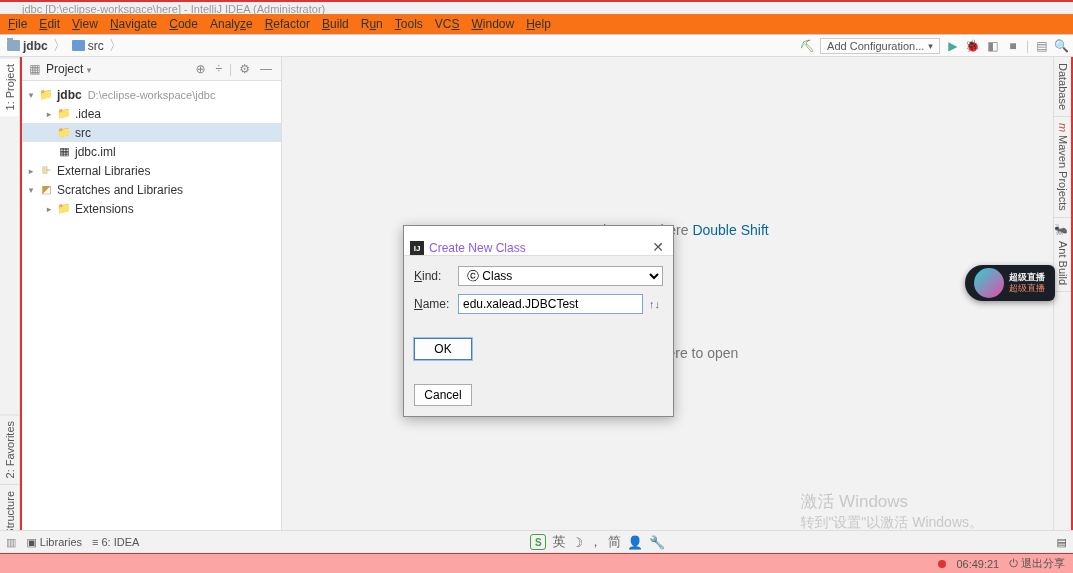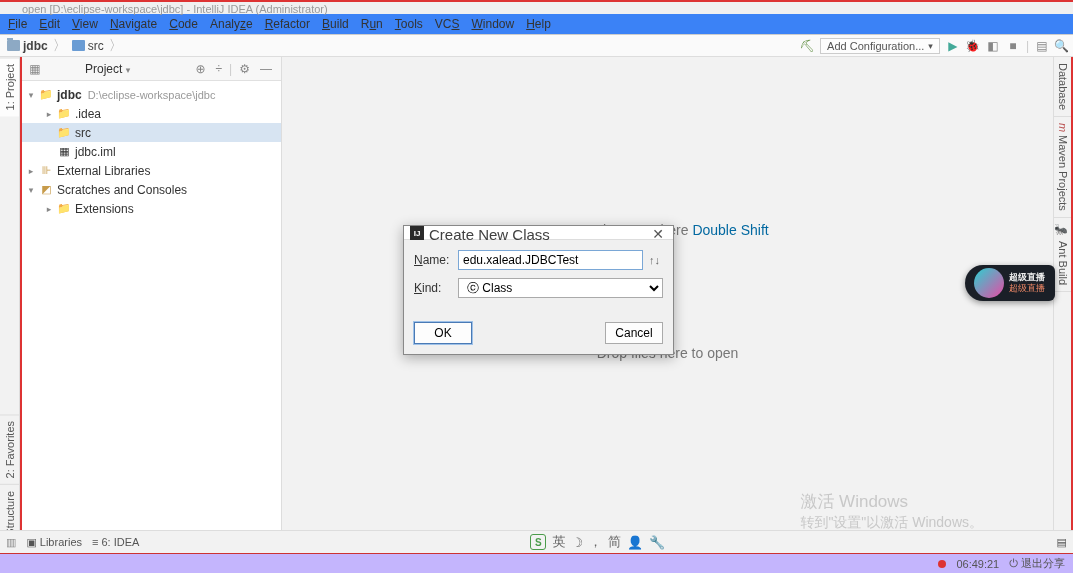--- a/index.html
+++ b/index.html
@@ -1,20 +1,20 @@
 <!DOCTYPE html>
 <html><head>
 <meta charset="utf-8">
 <style>
 * { box-sizing: border-box; margin: 0; padding: 0; font-family: "Segoe UI", Arial, sans-serif; }
 body { width: 1073px; height: 573px; background: #fff; overflow: hidden; position: relative; font-size: 12px; }
 
 .title-bar { height: 14px; background: #f0f0f0; color: #999; font-size: 11px; padding-left: 22px; line-height: 14px; border-top: 2px solid #d33; white-space: nowrap; }
 
-.menu-bar { height: 21px; background: #3b82f6; border-bottom: 1px solid #ccc; padding-left: 2px; display: flex; align-items: center; }
+.menu-bar { height: 21px; background: #f97316; border-bottom: 1px solid #ccc; padding-left: 2px; display: flex; align-items: center; }
 .menu-bar span { padding: 2px 6px; font-size: 12px; color: #333; }
 .menu-bar span u { text-decoration: underline; }
 
 .nav-bar { height: 22px; background: #fafafa; border-bottom: 1px solid #ddd; display: flex; align-items: center; padding: 0 4px; }
 .breadcrumb { display: flex; align-items: center; gap: 2px; font-size: 12px; color: #444; }
 .breadcrumb .crumb { display:flex; align-items:center; gap:3px; padding:1px 3px;}
 .breadcrumb .sep { color:#aaa; font-size:14px; }
 .folder-icon { width:13px; height:11px; background:#8da9c4; border-radius:1px; display:inline-block; position:relative;}
 .folder-icon.main::before{content:'';position:absolute;top:-2px;left:0;width:6px;height:2px;background:#8da9c4;}
 .folder-icon.src{background:#6a9cd4;}
@@ -26,21 +26,21 @@
 .search-ico{color:#555;}
 
 .main-area { height: 497px; display:flex; position:relative; }
 
 .left-gutter { width:20px; background:#f2f2f2; border-right:1px solid #ddd; display:flex; flex-direction:column; }
 .gutter-tab { writing-mode: vertical-rl; transform: rotate(180deg); font-size:11px; padding:6px 2px; color:#555; text-align:center; display:flex; align-items:center; gap:3px; border-bottom:1px solid #ddd;}
 .gutter-tab.active{background:#fdfdfd;}
 
 .project-pane { width: 262px; background:#fff; border-right:1px solid #ddd; display:flex; flex-direction:column; border-left:2px solid #d33;}
 .pane-header { height:24px; background:#f7f7f7; border-bottom:1px solid #e0e0e0; display:flex; align-items:center; padding:0 6px; gap:4px;}
-.pane-header .title{font-size:12px; color:#333; flex:1;margin-left:39px;}
+.pane-header .title{font-size:12px; color:#333; flex:1;}
 .pane-header .dd{font-size:9px;color:#888;}
 .pane-header .hicon{font-size:12px;color:#888;padding:0 3px;}
 
 .tree { padding:4px 0; font-size:12px; color:#333; }
 .tree .node { height:19px; display:flex; align-items:center; padding-left:4px; gap:3px; white-space:nowrap;}
 .tree .node.sel{background:#d7e4f2;}
 .tree .arrow{width:10px;font-size:9px;color:#888;display:inline-block;text-align:center;}
 .tree .arrow.open::before{content:'▾';}
 .tree .arrow.closed::before{content:'▸';}
 .tree .arrow.none::before{content:' ';}
@@ -54,51 +54,51 @@
 
 .right-gutter { width:20px; background:#f2f2f2; border-left:1px solid #ddd; display:flex; flex-direction:column; border-right:2px solid #d33;}
 .right-gutter .gutter-tab{writing-mode:vertical-rl;transform:none;}
 
 .bottom-bar { position:absolute; bottom:20px; left:0; right:0; height:23px; background:#f2f2f2; border-top:1px solid #ddd; display:flex; align-items:center; font-size:11px; padding:0 6px; gap:10px; color:#555;}
 .bottom-bar .item{display:flex;align-items:center;gap:3px;}
 .bottom-bar .center{flex:1;display:flex;justify-content:center;gap:6px;align-items:center;}
 .ime-box{width:16px;height:16px;border:1px solid #4a9b4a;border-radius:3px;color:#4a9b4a;display:flex;align-items:center;justify-content:center;font-weight:bold;font-size:10px;}
 .ime-ico{color:#666;font-size:13px;}
 
-.taskbar { position:absolute; bottom:0; left:0; right:0; height:20px; background:#c4b5fd; border-top:1px solid #c33; display:flex; align-items:center; justify-content:flex-end; font-size:11px; padding:0 8px; gap:10px; color:#555;}
+.taskbar { position:absolute; bottom:0; left:0; right:0; height:20px; background:#fca5a5; border-top:1px solid #c33; display:flex; align-items:center; justify-content:flex-end; font-size:11px; padding:0 8px; gap:10px; color:#555;}
 .watermark{position:absolute;right:90px;bottom:40px;color:#c8c8c8;font-size:14px;line-height:1.4;}
 .watermark .big{font-size:17px;}
 
 
 .dialog { position:absolute; left:403px; top:225px; width:271px; background:#f0f0f0; border:1px solid #888; box-shadow: 0 3px 12px rgba(0,0,0,.3);}
-.dlg-title{height:14px;display:flex;align-items:flex-start;padding:0 6px;gap:5px;background:#fff;border-bottom:1px solid #ddd;}
+.dlg-title{height:30px;display:flex;align-items:flex-end;padding:0 6px;gap:5px;background:#fff;border-bottom:1px solid #ddd;}
 .dlg-title .ico{width:14px;height:14px;background:#2a2a2a;color:#fff;font-size:8px;display:flex;align-items:center;justify-content:center;font-weight:bold;}
-.dlg-title .t{flex:1;font-size:15px;color:#404040;}
+.dlg-title .t{flex:1;font-size:12px;color:#8b5cf6;}
 .dlg-title .x{font-size:14px;color:#555;padding:0 3px;}
 .dlg-body{padding:10px 10px;}
 .row{display:flex;align-items:center;margin-bottom:8px;gap:6px;}
 .row label{width:38px;font-size:12px;color:#333;}
 .row input[type=text]{flex:1;border:1px solid #7aa7d6;padding:1px 4px;font-size:12px;height:20px;}
 .row select{flex:1;border:1px solid #aaa;padding:1px 4px;font-size:12px;height:20px;background:#fff;}
 .sort-ico{font-size:11px;color:#666;width:14px;}
-.dlg-buttons{display:flex;justify-content:space-between;gap:24px;padding:6px 10px 10px;}
+.dlg-buttons{display:flex;justify-content:center;gap:24px;padding:6px 10px 10px;flex-direction:column;}
 .dlg-buttons button{width:58px;height:22px;font-size:12px;border:1px solid #aaa;background:#fdfdfd;}
 .dlg-buttons button.primary{border:1px solid #4a7ab5;outline:1px solid #9ec1e8;}
 
 .float-btn{position:absolute;right:18px;top:265px;width:90px;height:36px;background:#1a1f27;border-radius:18px 6px 6px 18px;display:flex;align-items:center;padding:9px;color:#fff;font-size:9px;box-shadow:0 2px 6px rgba(0,0,0,.4);}
 .float-btn .ball{width:30px;height:30px;border-radius:50%;background:linear-gradient(135deg,#2ad1d1,#e84aa4);margin-right:5px;}
 .float-btn .txt{display:flex;flex-direction:column;line-height:1.2;}
 .float-btn .l1{color:#eee;font-weight:bold;}
 .float-btn .l2{color:#e86;}
 .rec-dot{width:8px;height:8px;border-radius:50%;background:#d33;display:inline-block;}
 </style>
 </head>
 <body>
 
-<div class="title-bar">open [D:\eclipse-workspace\jdbc] - IntelliJ IDEA (Administrator)</div>
+<div class="title-bar">jdbc [D:\eclipse-workspace\here] - IntelliJ IDEA (Administrator)</div>
 
 <div class="menu-bar">
   <span><u>F</u>ile</span>
   <span><u>E</u>dit</span>
   <span><u>V</u>iew</span>
   <span><u>N</u>avigate</span>
   <span><u>C</u>ode</span>
   <span>Analy<u>z</u>e</span>
   <span><u>R</u>efactor</span>
   <span><u>B</u>uild</span>
@@ -180,21 +180,21 @@
           <span>jdbc.iml</span>
         </div>
       <div class="node" style="padding-left:4px;">
           <span class="arrow closed"></span>
           <span class="ico" style="color:#c79b4a;">⊪</span>
           <span>External Libraries</span>
         </div>
       <div class="node" style="padding-left:4px;">
           <span class="arrow open"></span>
           <span class="ico" style="color:#c79b4a;">◩</span>
-          <span>Scratches and Consoles</span>
+          <span>Scratches and Libraries</span>
         </div>
       <div class="node" style="padding-left:22px;">
           <span class="arrow closed"></span>
           <span class="ico fld">📁</span>
           <span>Extensions</span>
         </div>
     </div>
   </div>
 
   <div class="editor-area">
@@ -213,27 +213,27 @@
 </div>
 
 <div class="dialog">
   <div class="dlg-title">
     <span class="ico">IJ</span>
     <span class="t">Create New Class</span>
     <span class="x">✕</span>
   </div>
   <div class="dlg-body">
     <div class="row">
+      <label><u>K</u>ind:</label>
+      <select><option>ⓒ Class</option></select>
+    </div>
+    <div class="row">
       <label><u>N</u>ame:</label>
       <input type="text" value="edu.xalead.JDBCTest" style="">
       <span class="sort-ico">↑↓</span>
-    </div>
-    <div class="row">
-      <label><u>K</u>ind:</label>
-      <select><option>ⓒ Class</option></select>
     </div>
   </div>
   <div class="dlg-buttons">
     <button class="primary">OK</button>
     <button>Cancel</button>
   </div>
 </div>
 
 <div class="float-btn">
   <div class="ball"></div>

